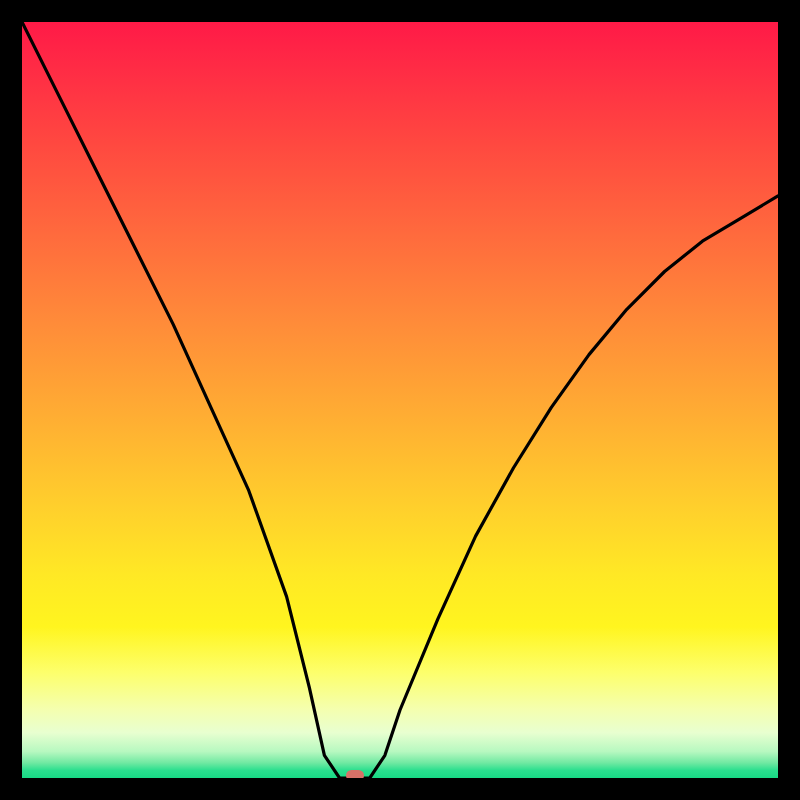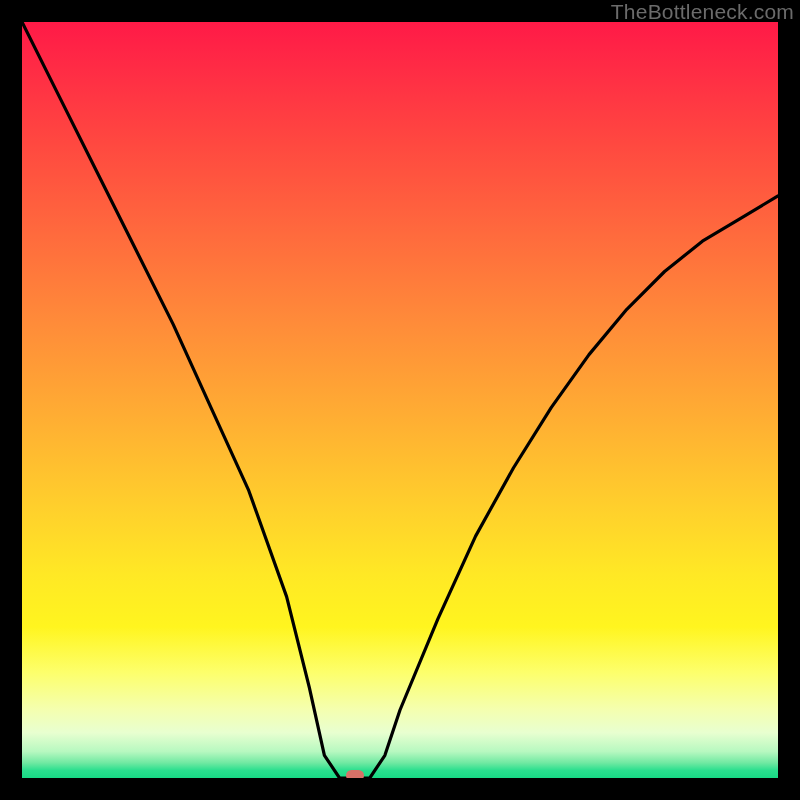--- a/index.html
+++ b/index.html
@@ -74,21 +74,20 @@
     height: 11px;
     border-radius: 6px;
     background: #d77168;
   }
 </style>
 </head>
 <body>
 
 <div class="frame">
 
-  <div class="watermark">TheBottleneck.com</div>
 
   <div class="plot-area">
     <div class="gradient-bg"></div>
 
     <svg class="curve-svg" viewBox="0 0 756 756" preserveAspectRatio="none">
       <path id="curve-path" fill="none" stroke="#000" stroke-width="3.2" stroke-linecap="round" stroke-linejoin="round" d="M0.0 0.0 L37.8 75.6 L75.6 151.2 L113.4 226.8 L151.2 302.4 L189.0 385.6 L226.8 468.7 L264.6 574.6 L287.3 665.3 L302.4 733.3 L317.5 756.0 L332.6 756.0 L347.8 756.0 L362.9 733.3 L378.0 688.0 L415.8 597.2 L453.6 514.1 L491.4 446.0 L529.2 385.6 L567.0 332.6 L604.8 287.3 L642.6 249.5 L680.4 219.2 L718.2 196.6 L756.0 173.9"></path>
     </svg>
 
     <div id="marker" class="marker" style="left: 323.64px; top: 748px;"></div>
   </div>

